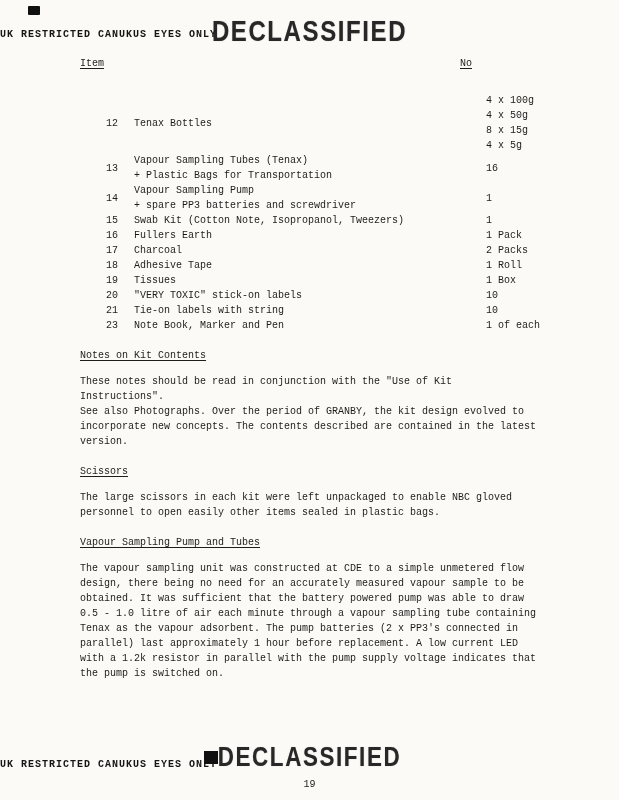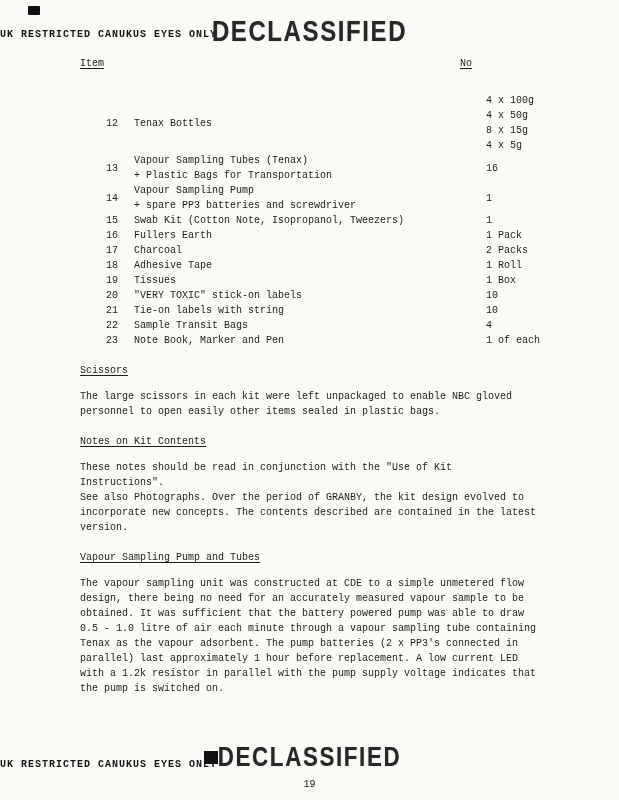--- a/index.html
+++ b/index.html
@@ -126,43 +126,38 @@
         <span class="c-num">20</span>
         <span class="c-desc ml">"VERY TOXIC" stick-on labels</span>
         <span class="c-no ml">10</span>
       </div>
       <div class="krow">
         <span class="c-num">21</span>
         <span class="c-desc ml">Tie-on labels with string</span>
         <span class="c-no ml">10</span>
       </div>
       <div class="krow">
-        <span class="c-num">22</span>
-        <span class="c-desc ml">Sample Transit Bags</span>
-        <span class="c-no ml">4</span>
-      </div>
-      <div class="krow">
         <span class="c-num">23</span>
         <span class="c-desc ml">Note Book, Marker and Pen</span>
         <span class="c-no ml">1 of each</span>
       </div>
-    </div>
-
-    <div class="section">
-      <div class="section-heading">Scissors</div>
-      <div class="section-body ml">The large scissors in each kit were left unpackaged to enable NBC gloved
-personnel to open easily other items sealed in plastic bags.</div>
     </div>
 
     <div class="section">
       <div class="section-heading">Notes on Kit Contents</div>
       <div class="section-body ml">These notes should be read in conjunction with the "Use of Kit Instructions".
 See also Photographs.  Over the period of GRANBY, the kit design evolved to
 incorporate new concepts.  The contents described are contained in the latest
 version.</div>
+    </div>
+
+    <div class="section">
+      <div class="section-heading">Scissors</div>
+      <div class="section-body ml">The large scissors in each kit were left unpackaged to enable NBC gloved
+personnel to open easily other items sealed in plastic bags.</div>
     </div>
 
     <div class="section">
       <div class="section-heading">Vapour Sampling Pump and Tubes</div>
       <div class="section-body ml">The vapour sampling unit was constructed at CDE to a simple unmetered flow
 design, there being no need for an accurately measured vapour sample to be
 obtained.  It was sufficient that the battery powered pump was able to draw
 0.5 - 1.0 litre of air each minute through a vapour sampling tube containing
 Tenax as the vapour adsorbent.  The pump batteries (2 x PP3's connected in
 parallel) last approximately 1 hour before replacement.  A low current LED

